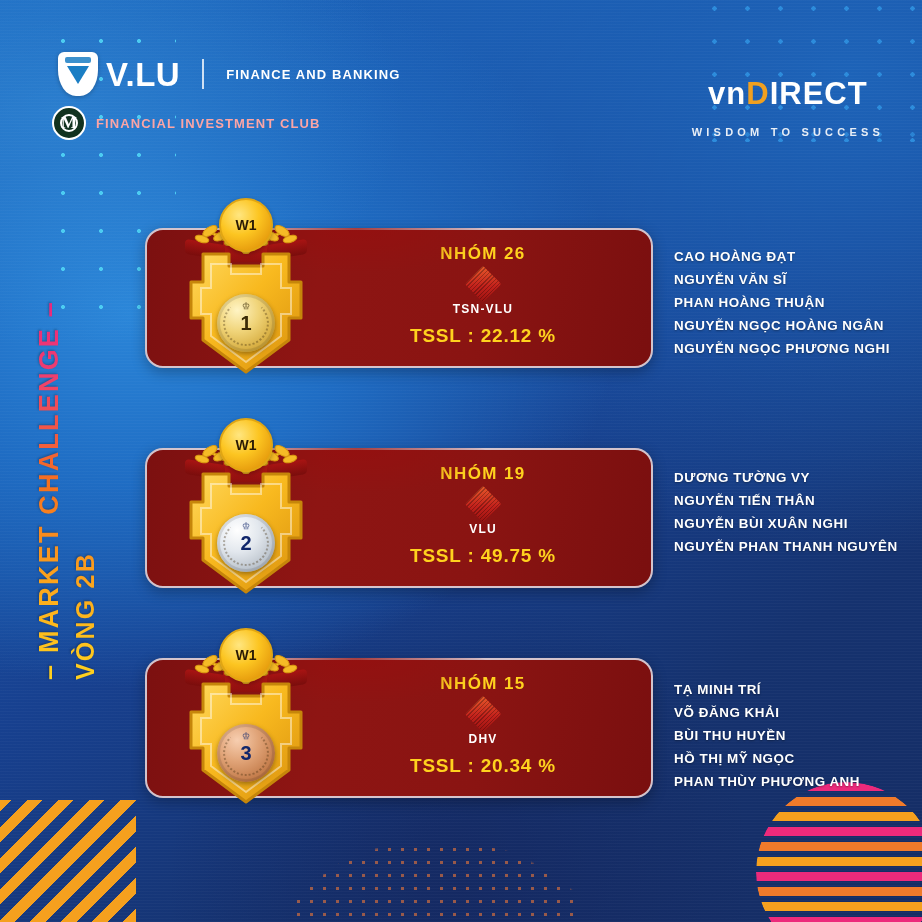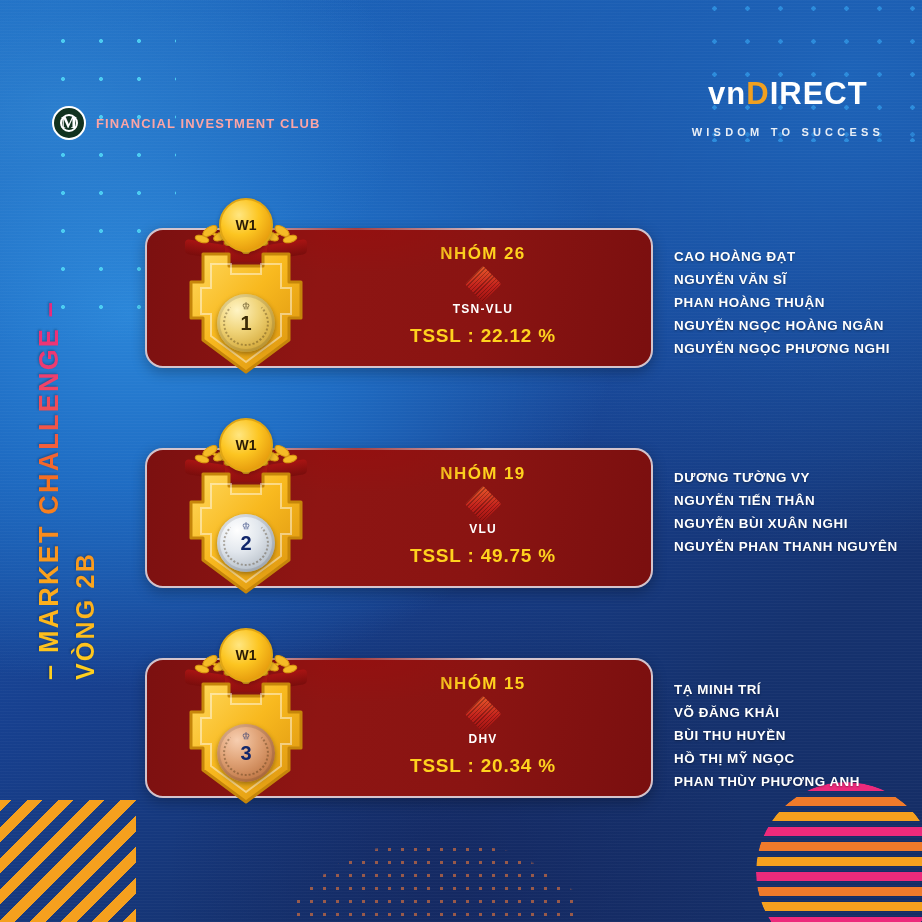--- a/index.html
+++ b/index.html
@@ -223,20 +223,28 @@
 <div class="noise"></div>
 <div class="dots-tl"></div>
 <div class="dots-tr"></div>
 <div class="dots-tr2"></div>
 <div class="dots-dome"></div>
 <div class="stripes-bl"></div>
 <div class="arc-br"></div>
 
 <div class="header">
 
+  <div class="brand-row">
+    <div class="vlu-shield">
+      <div class="vlu-v"></div>
+    </div>
+    <div class="vlu-text">V.LU</div>
+    <div class="divider-v"></div>
+    <div class="fin-bank">FINANCE AND BANKING</div>
+  </div>
 
   <div class="fic-row">
     <div class="fic-logo"></div>
     <div class="fic-text">FINANCIAL INVESTMENT CLUB</div>
   </div>
 
   <div class="vnd">
     <div class="vnd-main"><span>vn</span><span class="d">D</span><span>IRECT</span></div>
     <div class="vnd-sub">WISDOM TO SUCCESS</div>
   </div>

